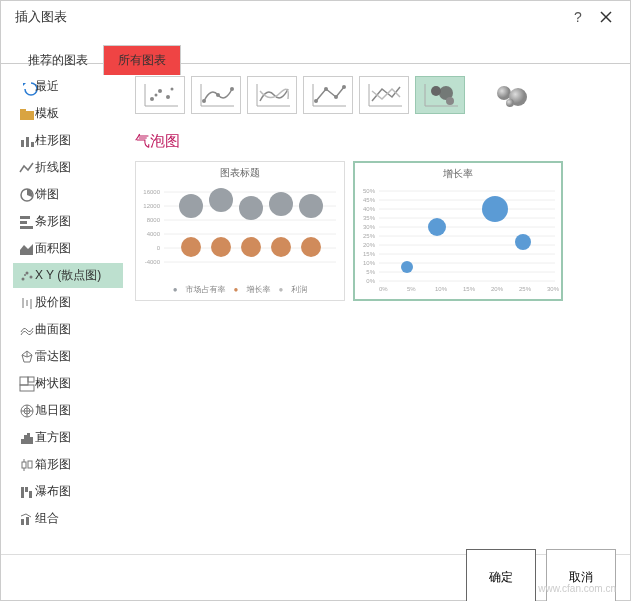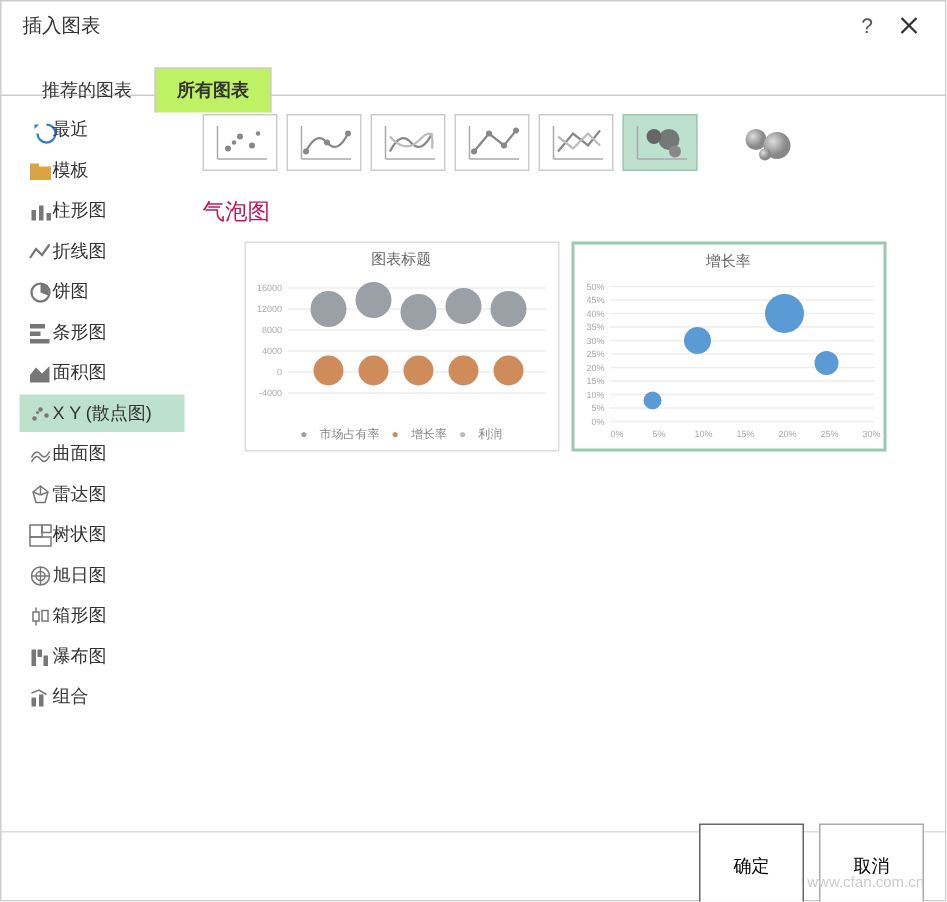--- a/index.html
+++ b/index.html
@@ -3,34 +3,34 @@
 <meta charset="utf-8">
 <style>
 * { box-sizing: border-box; margin: 0; padding: 0; }
 body { font-family: "Microsoft YaHei", Arial, sans-serif; font-size: 12px; background: #fff; color: #333; }
 .dialog { width: 631px; height: 601px; border: 1px solid #ccc; position: relative; display: flex; flex-direction: column; }
 .titlebar { height: 32px; display: flex; align-items: center; padding: 0 10px 0 14px; }
 .titlebar .title { flex: 1; font-size: 13px; }
 .titlebar .btn { width: 28px; height: 28px; display: flex; align-items: center; justify-content: center; font-size: 14px; color: #555; }
 .tabs { display: flex; padding: 0 12px; border-bottom: 1px solid #ccc; }
 .tab { padding: 6px 14px; border: 1px solid transparent; border-bottom: none; font-size: 12px; position: relative; top: 12px; }
-.tab.active { border-color: #ccc; background: #bef264; font-weight: bold; }
+.tab.active { border-color: #ccc; background: #ef4444; }
 .content { flex: 1; display: flex; padding: 10px 12px; gap: 12px; overflow: hidden; }
 .sidebar { width: 110px; display: flex; flex-direction: column; gap: 2px; }
 .sb-item { display: flex; align-items: center; gap: 0; padding: 4px 6px; cursor: pointer; }
 .sb-item.selected { background: #bde0cf; }
 .sb-item .icon { width: 16px; height: 16px; display: flex; align-items: center; justify-content: center; }
 .sb-item .label { font-size: 12px; }
 .main { flex: 1; display: flex; flex-direction: column; }
 .subtype-row { display: flex; gap: 6px; padding: 2px 0 14px; }
 .subtype { width: 50px; height: 38px; border: 1px solid #ccc; display: flex; align-items: center; justify-content: center; cursor: pointer; background: #fff; }
 .subtype.selected { background: #bde0cf; border-color: #9ac8b1; }
 .subtype.gap { margin-left: 14px; border: none; background: transparent; }
 .chart-title { font-size: 15px; padding: 4px 0 10px; color: #be185d; }
-.previews { display: flex; gap: 8px; justify-content: center; }
+.previews { display: flex; gap: 8px; }
 .preview { width: 210px; height: 140px; border: 1px solid #ddd; background: #fff; position: relative; }
 .preview.selected { border: 2px solid #9ac8b1; }
 .preview .ptitle { text-align: center; font-size: 10px; padding: 4px 0; color: #666; }
 .preview svg { display: block; }
 .preview .plegend { text-align: center; font-size: 8px; color: #888; }
 .preview .plegend span { margin: 0 4px; }
 .footer { height: 46px; border-top: 1px solid #ddd; display: flex; align-items: center; justify-content: flex-end; padding: 0 14px; gap: 10px; }
 .footer button { padding: 19px 22px; border: 1px solid #aaa; background: #fff; font-size: 12px; cursor: pointer; }
 .footer button.primary { border: 1.5px solid #666; }
 .watermark { position: absolute; bottom: 6px; right: 14px; font-size: 10px; color: #ccc; pointer-events: none; }
@@ -128,20 +128,30 @@
               <circle cx="8" cy="5" r="1.5" fill="#777"></circle>
               <circle cx="12" cy="9" r="1.5" fill="#777"></circle>
               <circle cx="6" cy="7" r="1" fill="#777"></circle>
             </svg>
           </span>
           <span class="label">X Y (散点图)</span>
         </div>
       <div class="sb-item">
           <span class="icon">
             <svg width="16" height="16">
+              <line x1="4" y1="3" x2="4" y2="13" stroke="#777"></line>
+              <line x1="8" y1="5" x2="8" y2="11" stroke="#777"></line>
+              <line x1="12" y1="4" x2="12" y2="14" stroke="#777"></line>
+            </svg>
+          </span>
+          <span class="label">股价图</span>
+        </div>
+      <div class="sb-item">
+          <span class="icon">
+            <svg width="16" height="16">
               <path d="M2 10 Q5 4 8 8 T14 6" fill="none" stroke="#777"></path>
               <path d="M2 13 Q5 7 8 11 T14 9" fill="none" stroke="#777"></path>
             </svg>
           </span>
           <span class="label">曲面图</span>
         </div>
       <div class="sb-item">
           <span class="icon">
             <svg width="16" height="16">
               <polygon points="8,2 13,6 11,13 5,13 3,6" fill="none" stroke="#777"></polygon>
@@ -165,20 +175,31 @@
       <div class="sb-item">
           <span class="icon">
             <svg width="16" height="16">
               <circle cx="8" cy="8" r="6" fill="none" stroke="#777"></circle>
               <circle cx="8" cy="8" r="3" fill="none" stroke="#777"></circle>
               <line x1="8" y1="2" x2="8" y2="14" stroke="#777"></line>
               <line x1="2" y1="8" x2="14" y2="8" stroke="#777"></line>
             </svg>
           </span>
           <span class="label">旭日图</span>
+        </div>
+      <div class="sb-item">
+          <span class="icon">
+            <svg width="16" height="16">
+              <rect x="2" y="9" width="3" height="5" fill="#777"></rect>
+              <rect x="5" y="5" width="3" height="9" fill="#777"></rect>
+              <rect x="8" y="3" width="3" height="11" fill="#777"></rect>
+              <rect x="11" y="7" width="3" height="7" fill="#777"></rect>
+            </svg>
+          </span>
+          <span class="label">直方图</span>
         </div>
       <div class="sb-item">
           <span class="icon">
             <svg width="16" height="16">
               <rect x="3" y="5" width="4" height="6" fill="none" stroke="#777"></rect>
               <line x1="5" y1="2" x2="5" y2="5" stroke="#777"></line>
               <line x1="5" y1="11" x2="5" y2="14" stroke="#777"></line>
               <rect x="9" y="4" width="4" height="7" fill="none" stroke="#777"></rect>
             </svg>
           </span>

